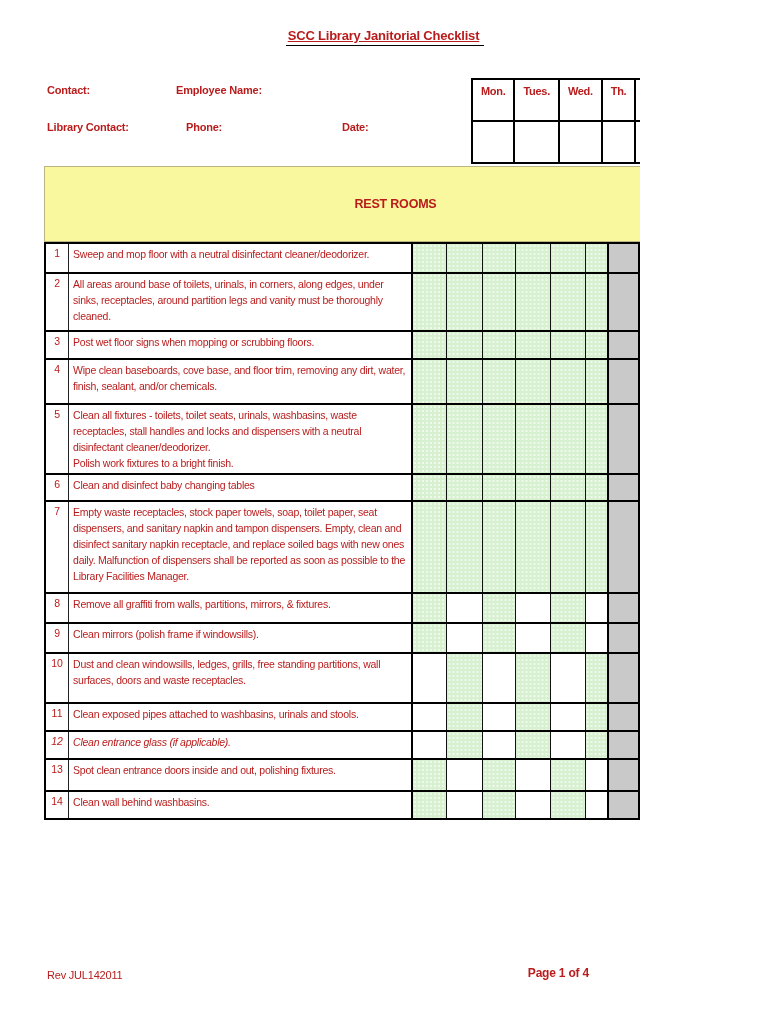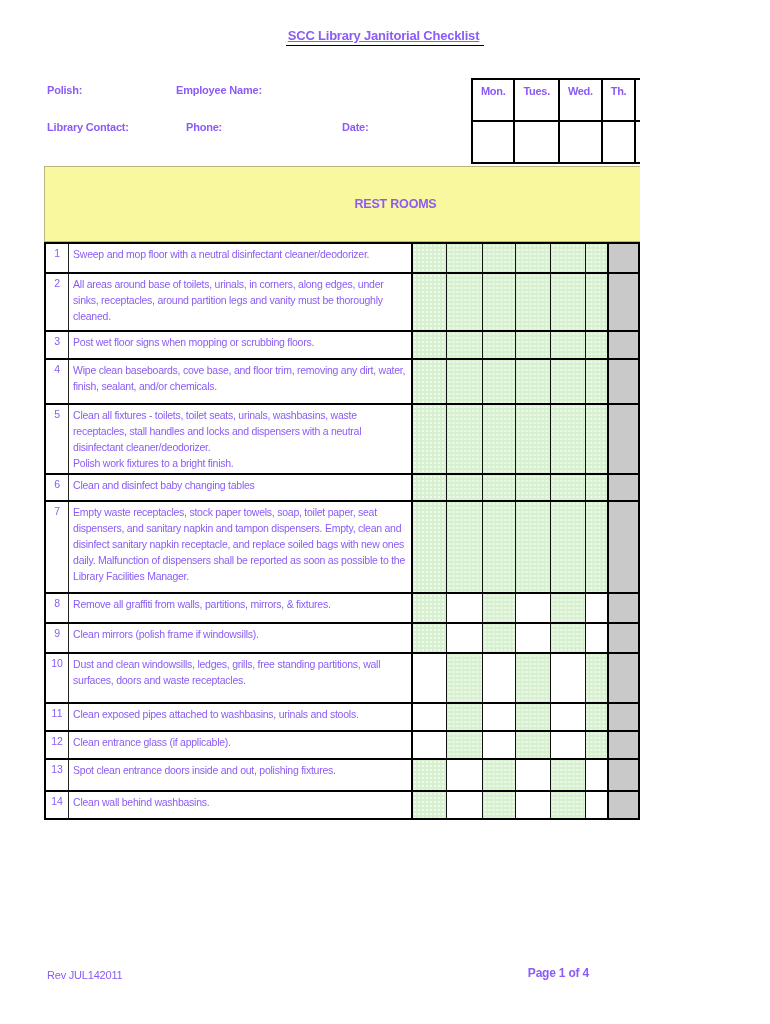--- a/index.html
+++ b/index.html
@@ -4,21 +4,21 @@
 <style>
   :root{
     --c-yellow:#FAF89E;
     --c-green:#D7F1D0;
     --c-gray:#C9C9C9;
   }
   *{box-sizing:border-box;}
   body{margin:0;background:#fff;}
   .page{
     position:relative;width:640px;height:1024px;background:#fff;overflow:hidden;
-    font-family:"Liberation Sans",sans-serif;color:#8b5cf6;
+    font-family:"Liberation Sans",sans-serif;color:#b91c1c;
   }
   .doc-title{
     position:absolute;top:28px;left:0;width:770px;text-align:center;
     font-size:13px;font-weight:bold;letter-spacing:-0.2px;
   }
   .title-text{
     display:inline-block;text-decoration:underline;
     border-bottom:1.5px solid #000;padding:0 5px 2px 2px;
   }
   .field-label{
@@ -74,21 +74,21 @@
 </style>
 </head>
 <body>
 
 <div class="page">
 
   <div class="doc-title">
     <span class="title-text">SCC Library Janitorial Checklist</span>
   </div>
 
-  <div class="field-label" style="left:47px;top:84px">Polish:</div>
+  <div class="field-label" style="left:47px;top:84px">Contact:</div>
   <div class="field-label" style="left:176px;top:84px">Employee Name:</div>
   <div class="field-label" style="left:47px;top:121px">Library Contact:</div>
   <div class="field-label" style="left:186px;top:121px">Phone:</div>
   <div class="field-label" style="left:342px;top:121px">Date:</div>
 
   <table class="days-table">
     <colgroup id="days-colgroup">
         <col style="width: 41px;">
         <col style="width: 44px;">
         <col style="width: 40px;">
@@ -251,21 +251,21 @@
           <td class="num">11</td>
           <td class="task">Clean exposed pipes attached to washbasins, urinals and stools.</td>
           <td class="day white"></td>
           <td class="day green"></td>
           <td class="day white"></td>
           <td class="day green"></td>
           <td class="day white"></td>
           <td class="day green"></td>
           <td class="day gray"></td>
         </tr>
-        <tr style="height: 28px;">
+        <tr style="height: 28px; font-style: italic;">
           <td class="num">12</td>
           <td class="task">Clean entrance glass (if applicable).</td>
           <td class="day white"></td>
           <td class="day green"></td>
           <td class="day white"></td>
           <td class="day green"></td>
           <td class="day white"></td>
           <td class="day green"></td>
           <td class="day gray"></td>
         </tr>

